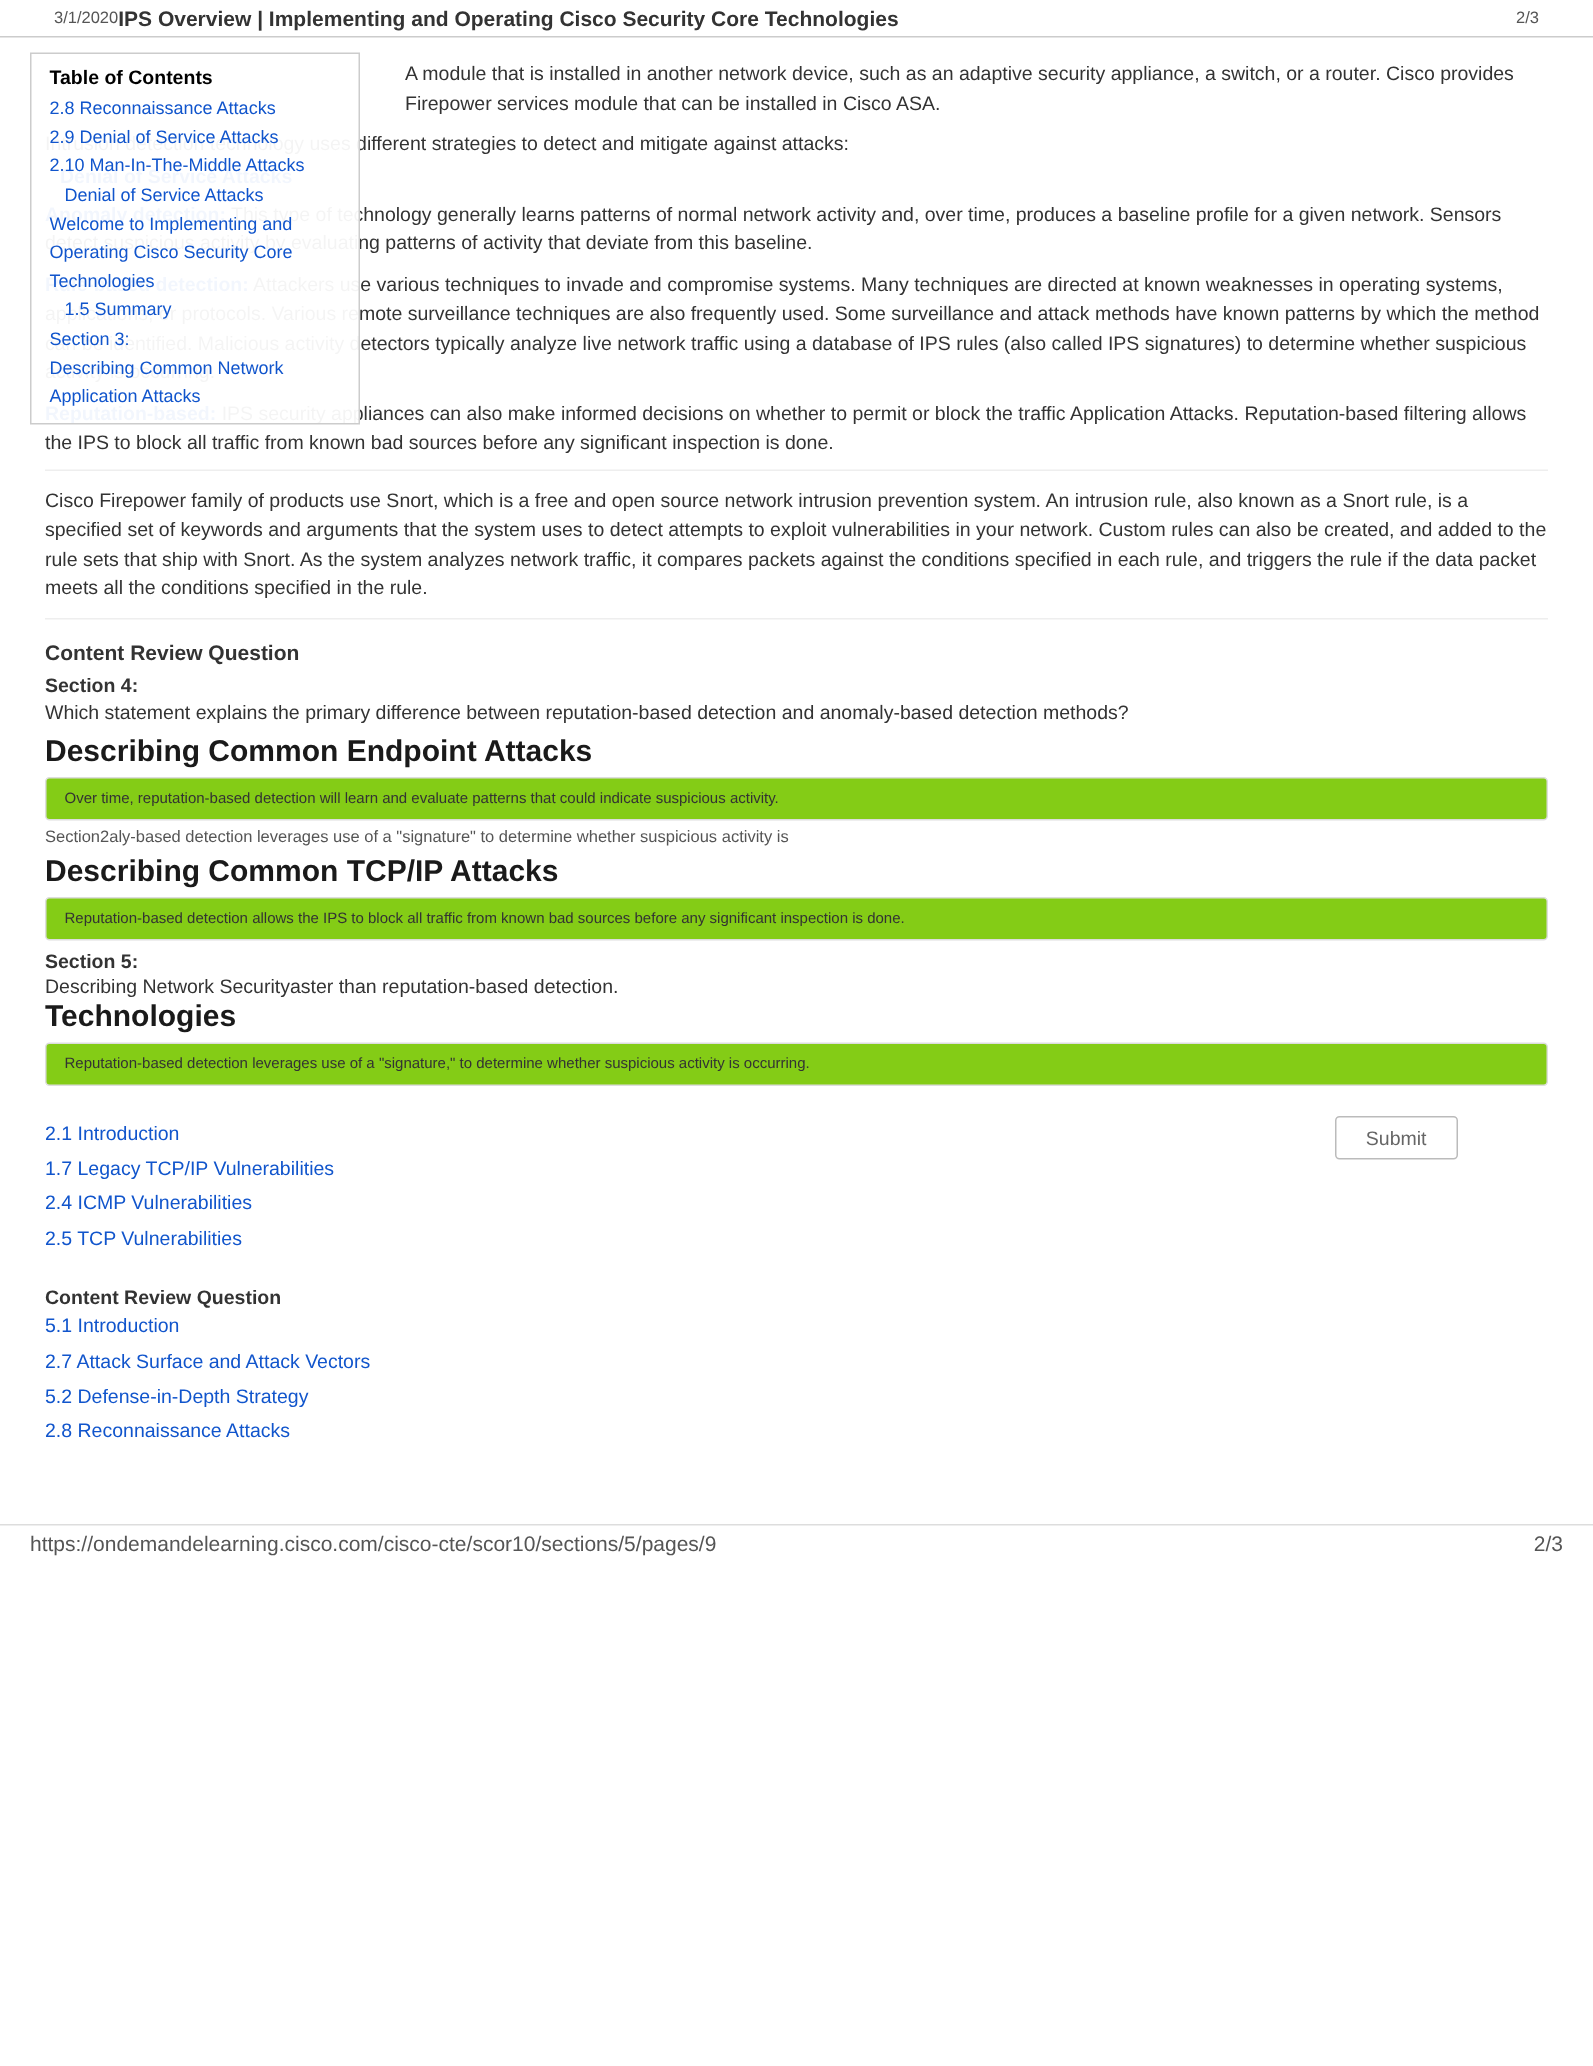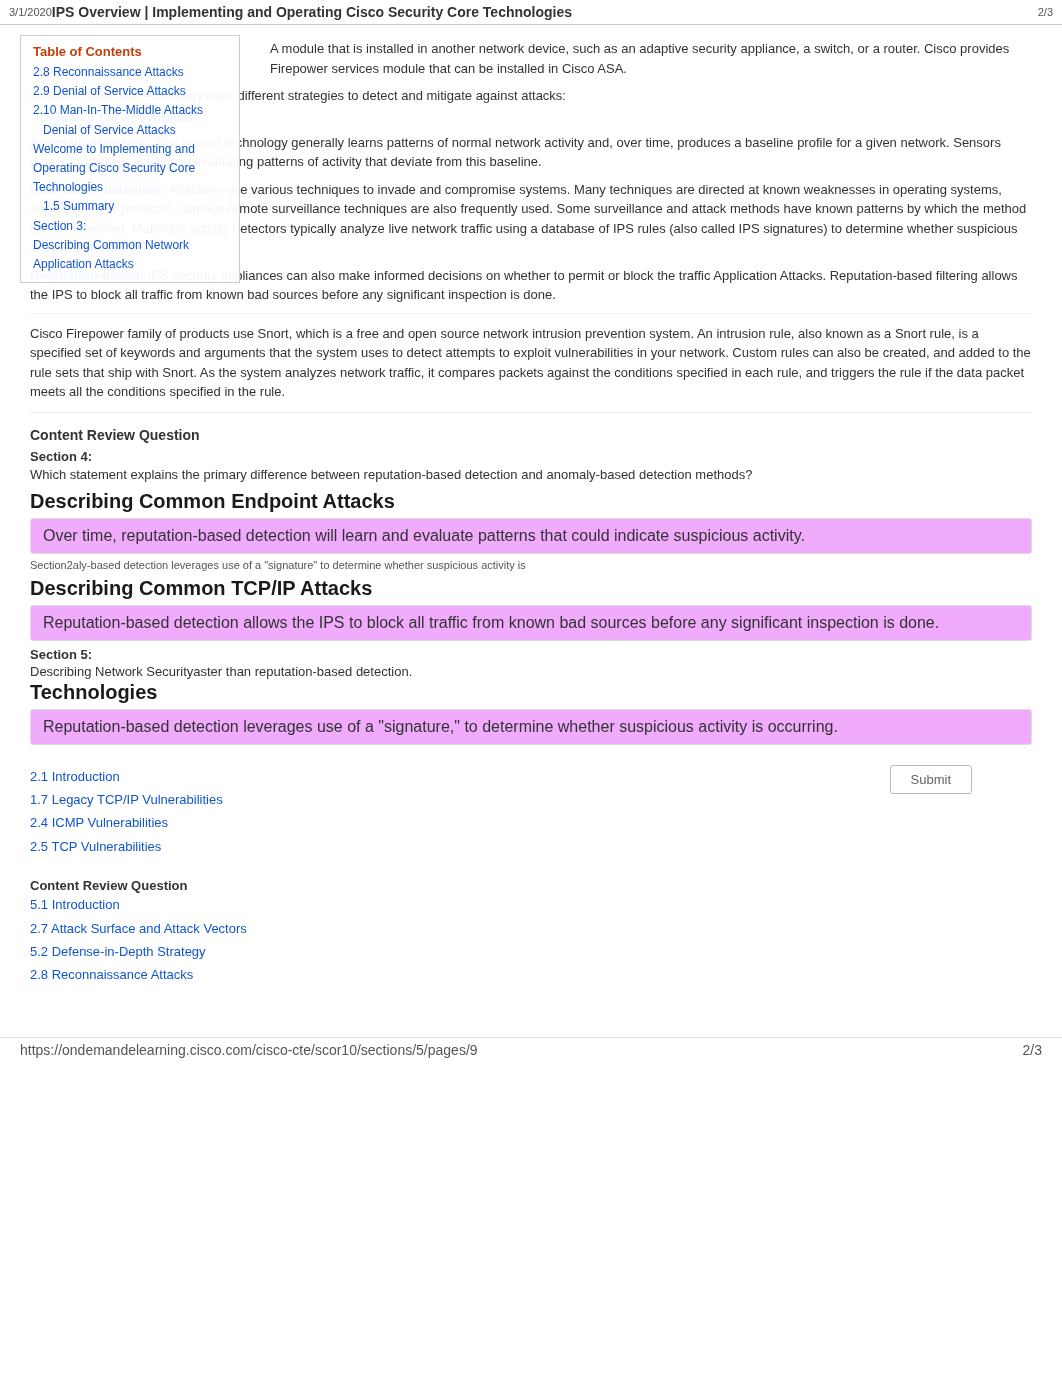--- a/index.html
+++ b/index.html
@@ -9,21 +9,21 @@
       color: #333;
       background: #fff;
       width: 1062px;
       min-height: 1377px;
       position: relative;
     }
     .top-bar {
       display: flex;
       justify-content: space-between;
       align-items: center;
-      padding: 4px 9px;
+      padding: 4px 36px;
       border-bottom: 1px solid #ccc;
       font-size: 11px;
       color: #555;
     }
     .page-header {
       font-size: 14px;
       font-weight: bold;
       color: #333;
       text-align: left;
       flex: 1;
@@ -37,21 +37,21 @@
       font-weight: bold;
       font-size: 13px;
       margin: 4px 0;
       text-decoration: none;
       display: block;
     }
     .toc-title {
       font-weight: bold;
       font-size: 13px;
       margin-bottom: 4px;
-      color: #c2410c;
+      color: #000000;
     }
     .toc-item {
       color: #1155cc;
       font-size: 12px;
       line-height: 1.6;
       cursor: pointer;
     }
     .toc-sub {
       margin-left: 10px;
     }
@@ -92,26 +92,26 @@
       font-size: 13px;
       margin: 6px 0 2px 0;
     }
     .question-text {
       font-size: 13px;
       color: #333;
       margin: 2px 0 6px 0;
       line-height: 1.4;
     }
     .answer-option {
-      background: #f0abfc;
+      background: #84cc16;
       border: 1px solid #ddd;
       border-radius: 3px;
       padding: 8px 12px;
       margin: 5px 0;
-      font-size: 16px;
+      font-size: 10px;
       color: #333;
       cursor: pointer;
     }
     .submit-btn {
       background: #fff;
       border: 1px solid #bbb;
       border-radius: 3px;
       padding: 6px 20px;
       font-size: 13px;
       color: #666;

